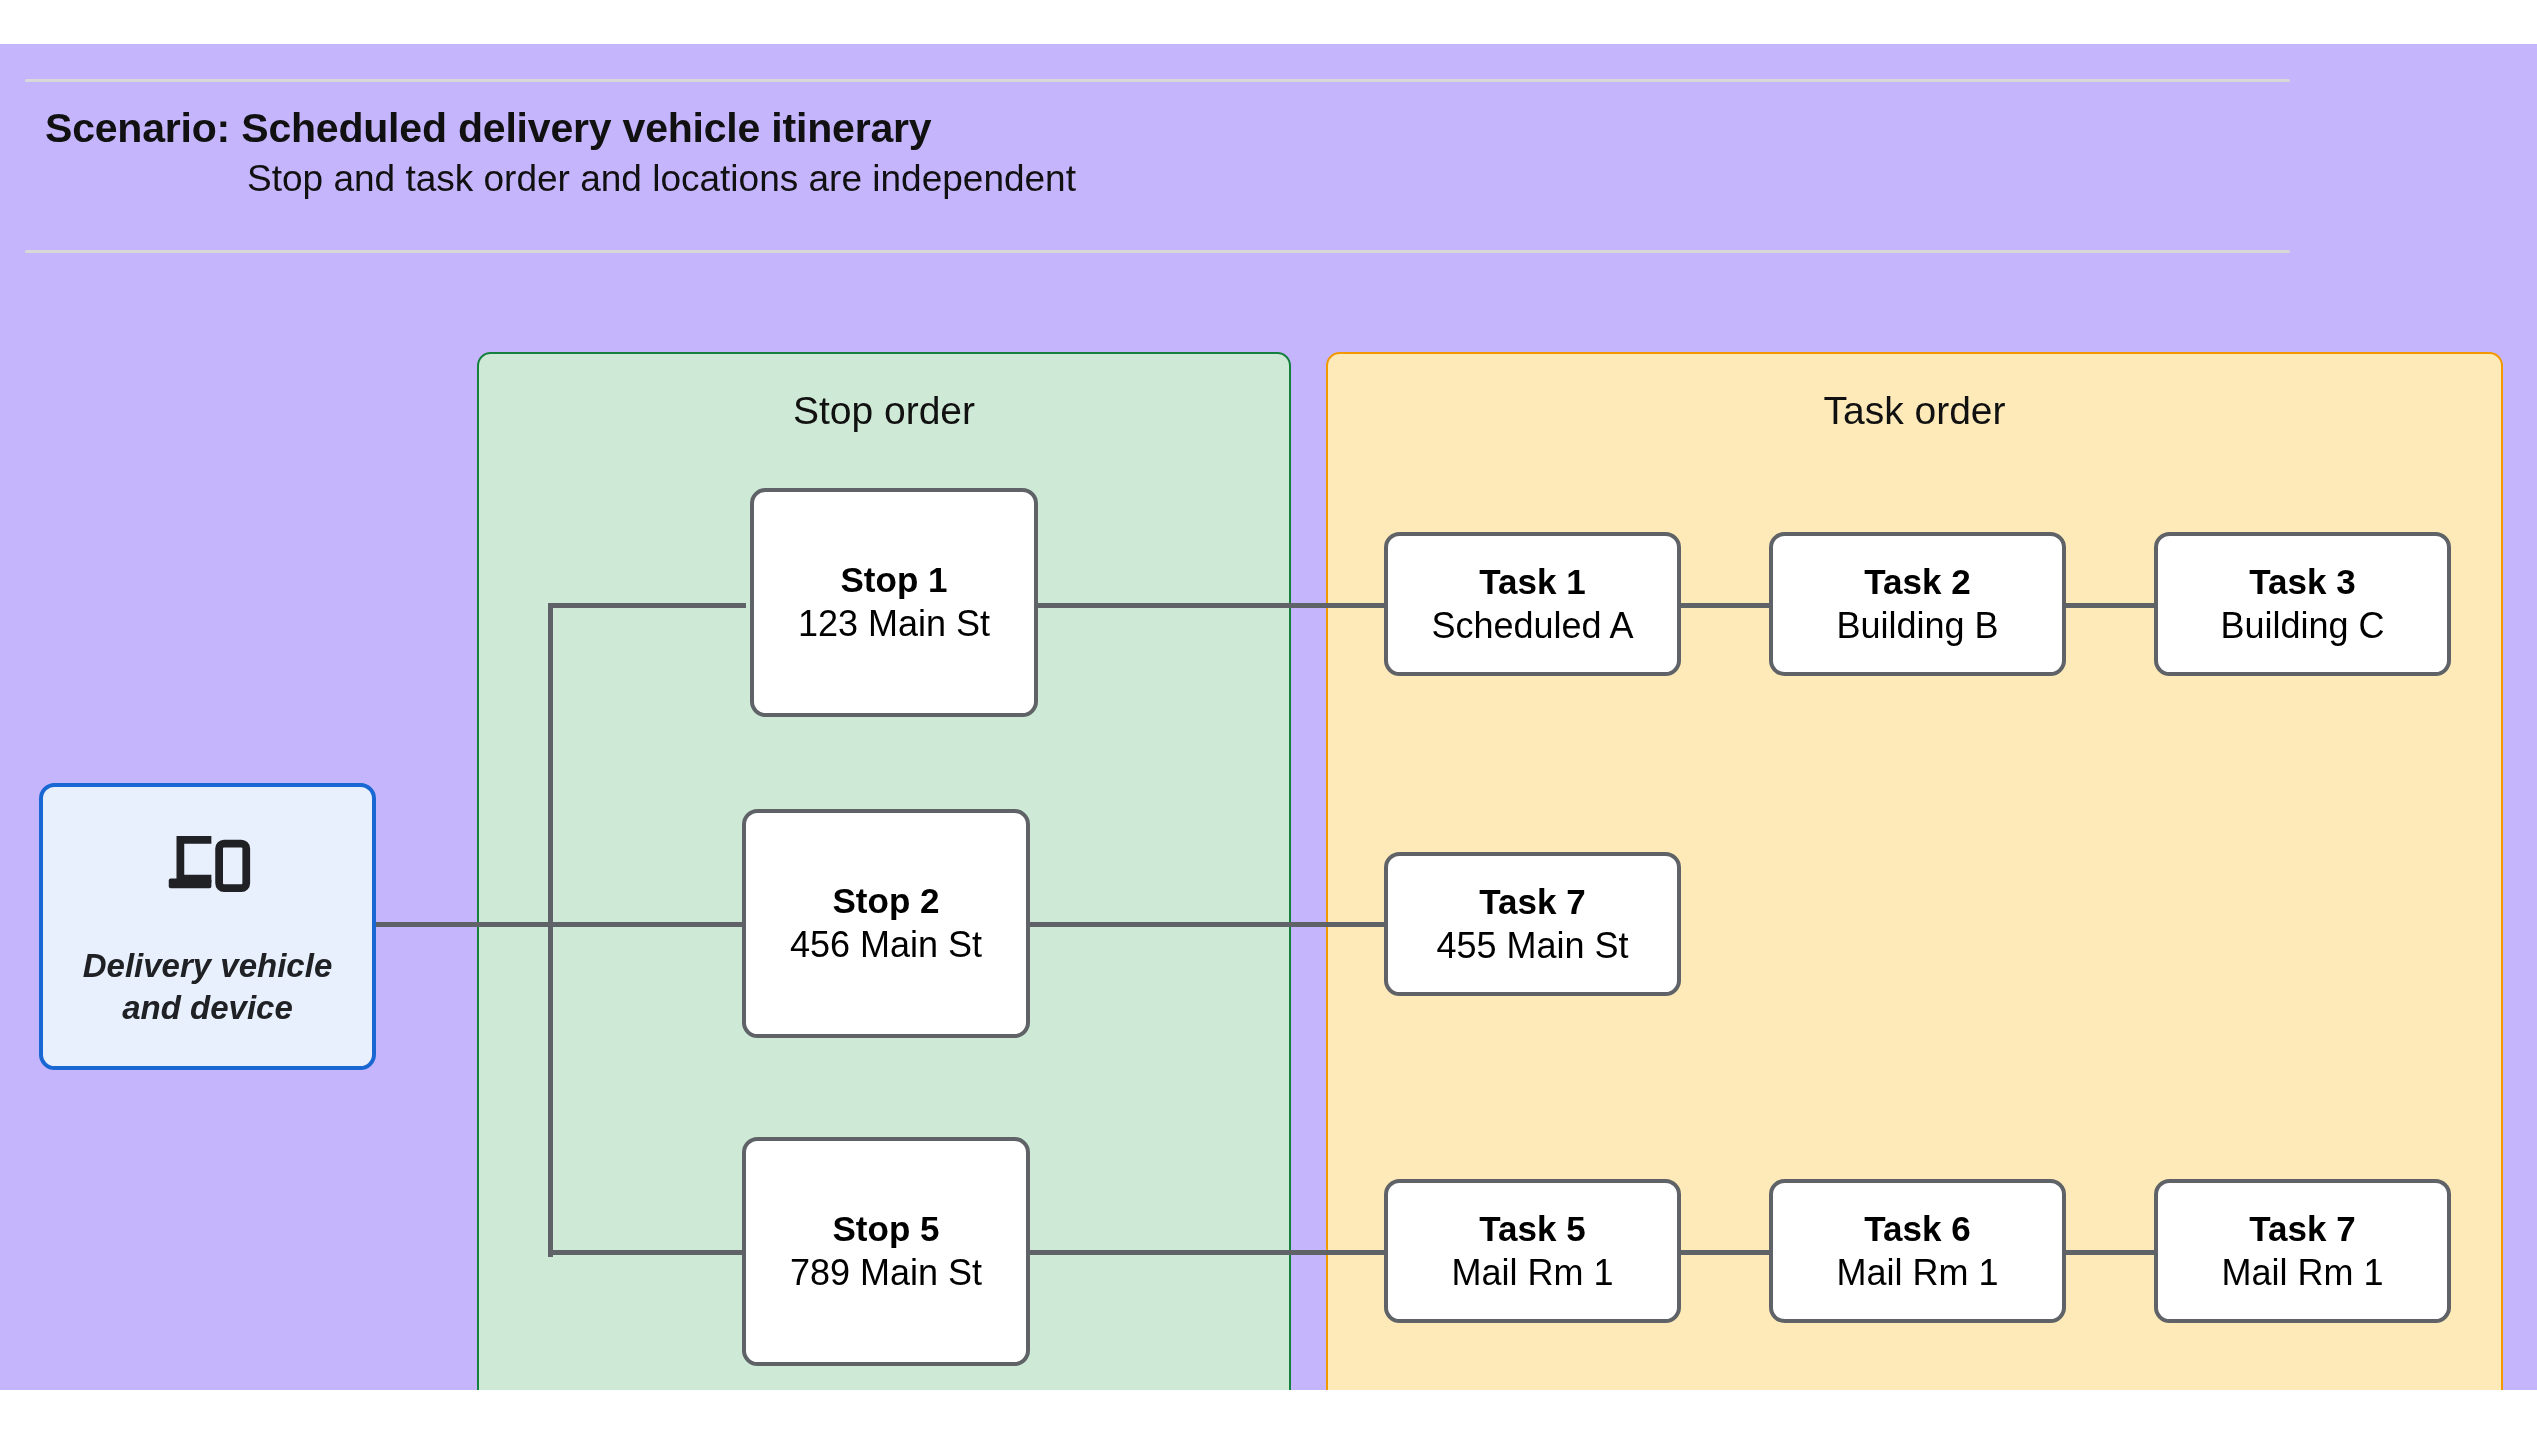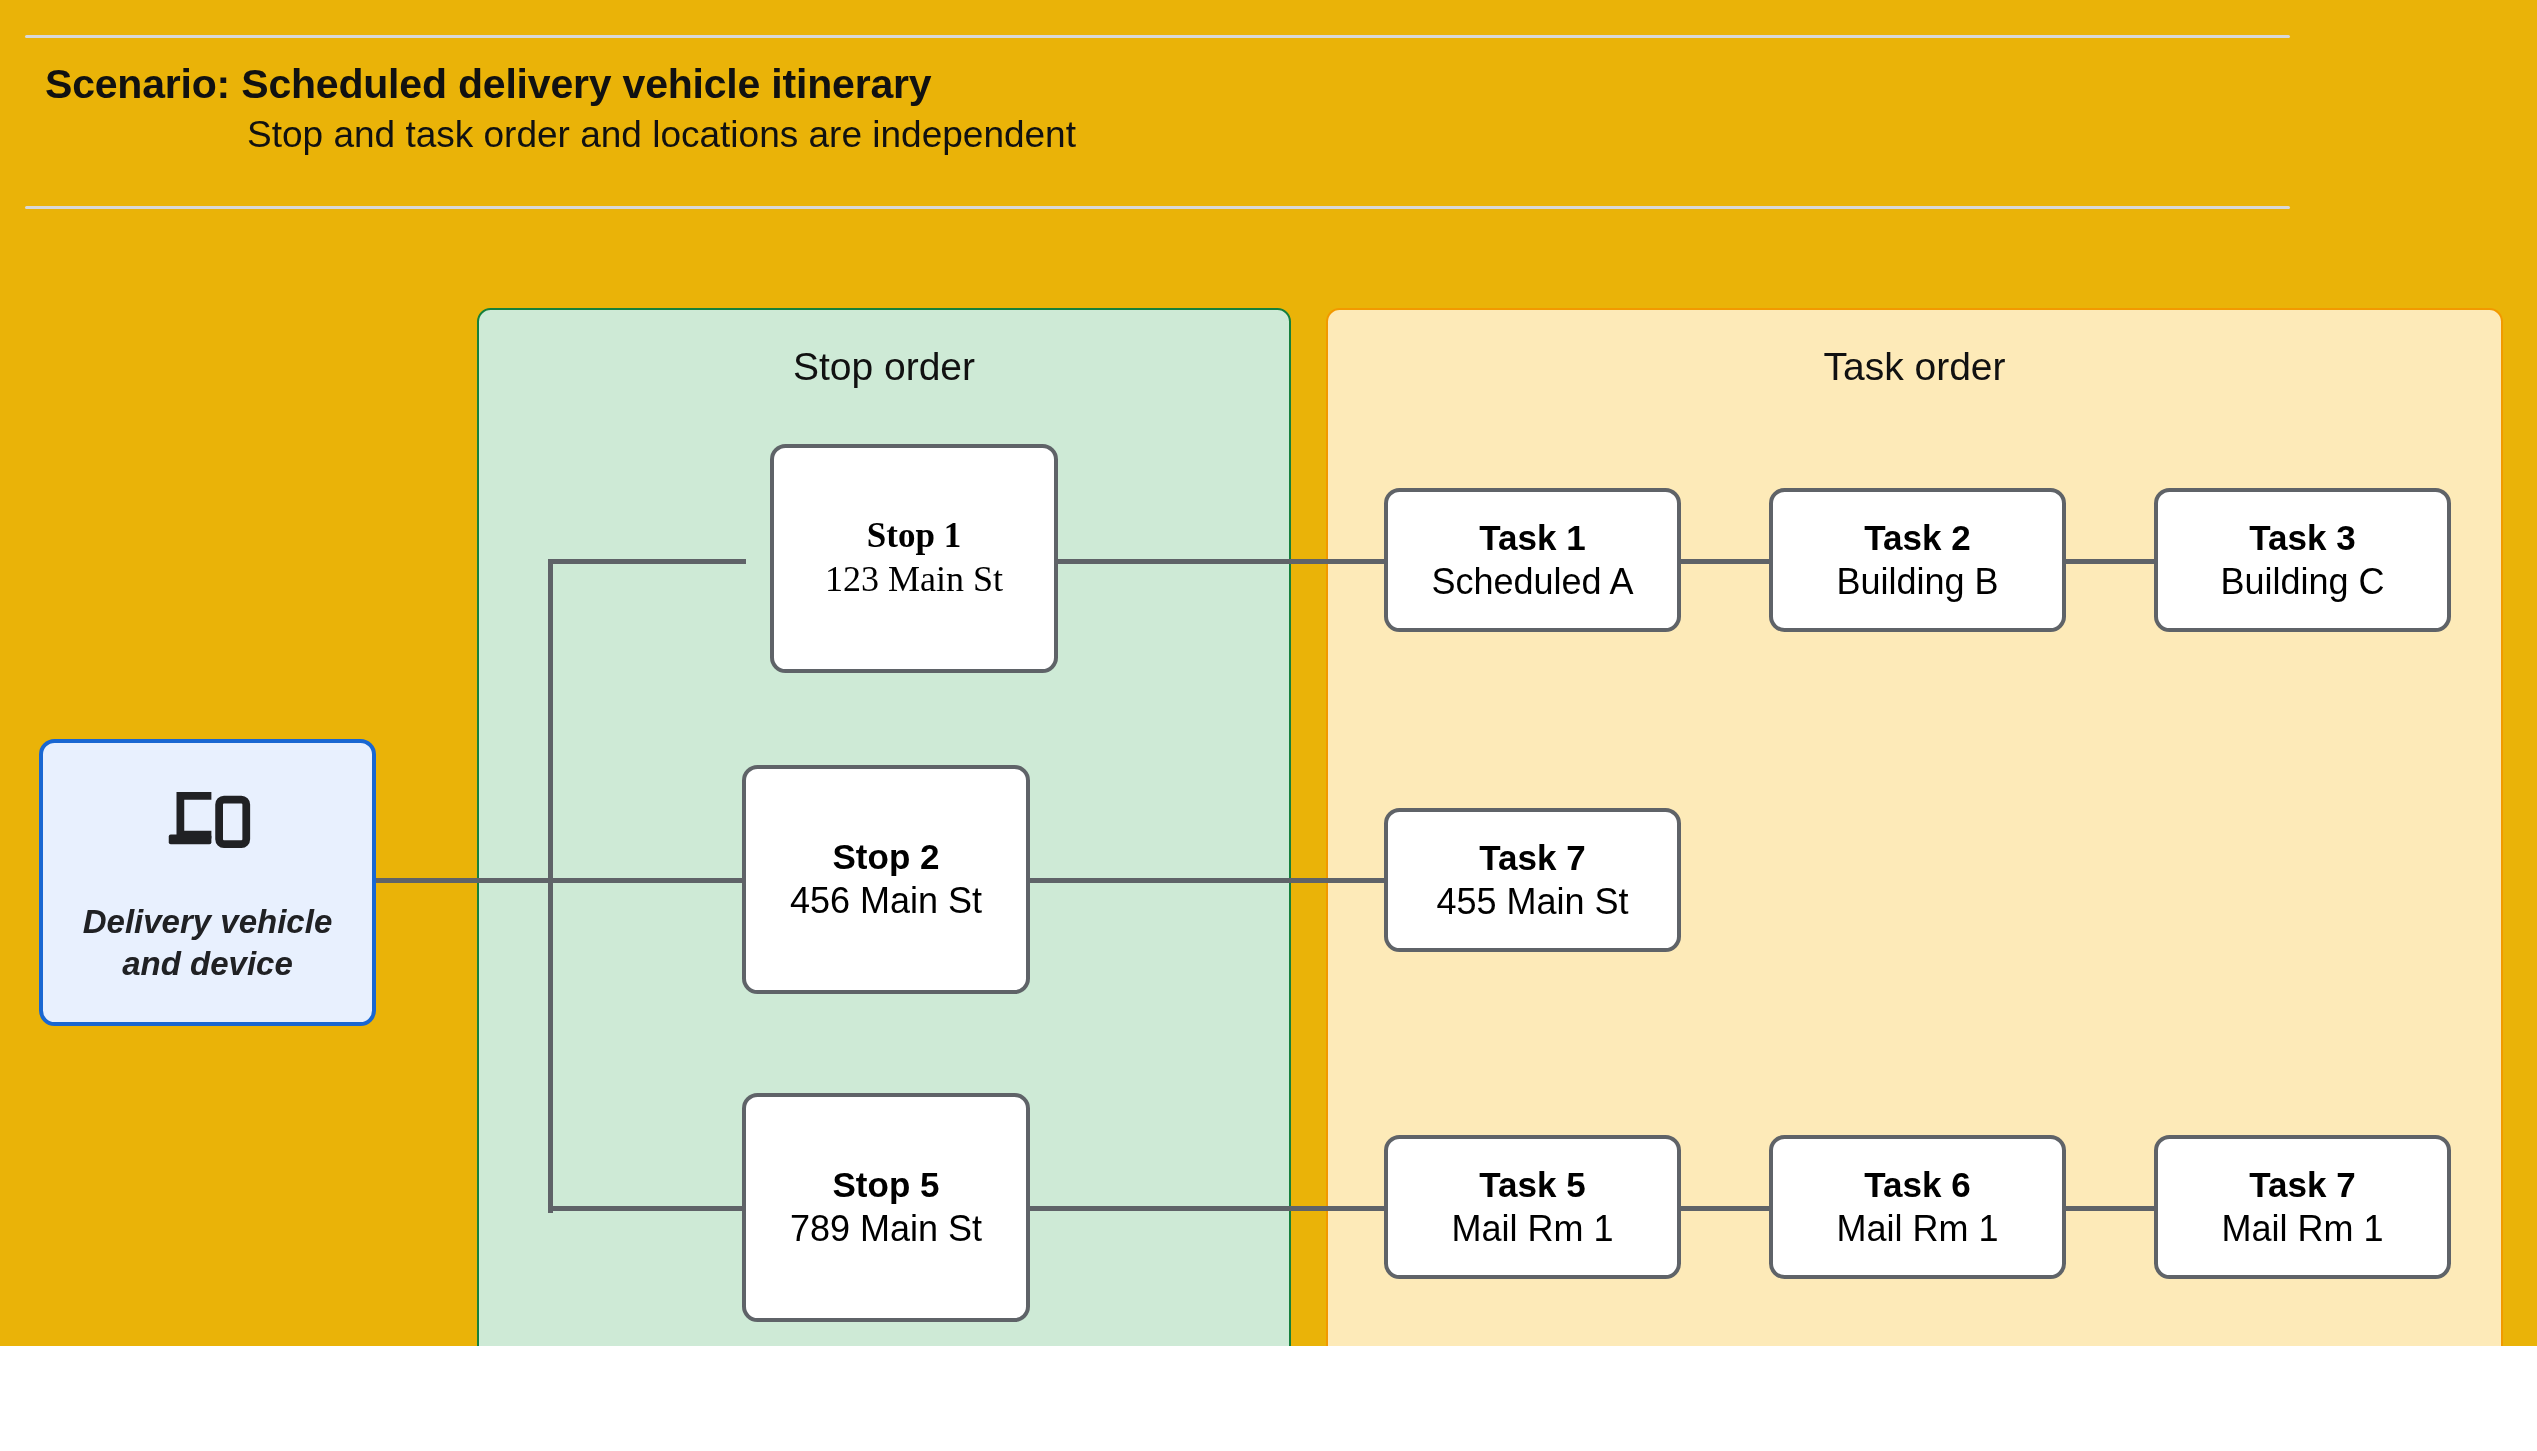--- a/index.html
+++ b/index.html
@@ -9,22 +9,23 @@
   }
   body {
     font-family: "Liberation Sans", sans-serif;
     -webkit-font-smoothing: antialiased;
   }
 
   #canvas {
     position: relative;
     width: 2538px;
     height: 1346px;
-    background: #eab308;
+    background: #c4b5fd;
     overflow: hidden;
+    margin-top: 44px;
   }
 
   
   .rule {
     position: absolute;
     left: 25px;
     width: 2265px;
     height: 2.9px;
     background: #d8d8d8;
     border-radius: 1.9px;
@@ -206,21 +207,21 @@
       <rect x="4" y="28" width="22" height="5" rx="1" fill="#202124"></rect>
 
       <rect x="30" y="10" width="14" height="23" rx="2.5" fill="none" stroke="#202124" stroke-width="4"></rect>
     </svg>
     <div id="vehicle-label">
       <span>Delivery vehicle</span><br>
       <span>and device</span>
     </div>
   </div>
 
-  <div class="card stop-card" style="left:770px; top:444px;font-family:Liberation Serif, serif;">
+  <div class="card stop-card" style="left:750px; top:444px;">
     <div class="t1">Stop 1</div>
     <div class="t2">123 Main St</div>
   </div>
 
   <div class="card stop-card" style="left:742px; top:765px;">
     <div class="t1">Stop 2</div>
     <div class="t2">456 Main St</div>
   </div>
 
   <div class="card stop-card" style="left:742px; top:1093px;">

